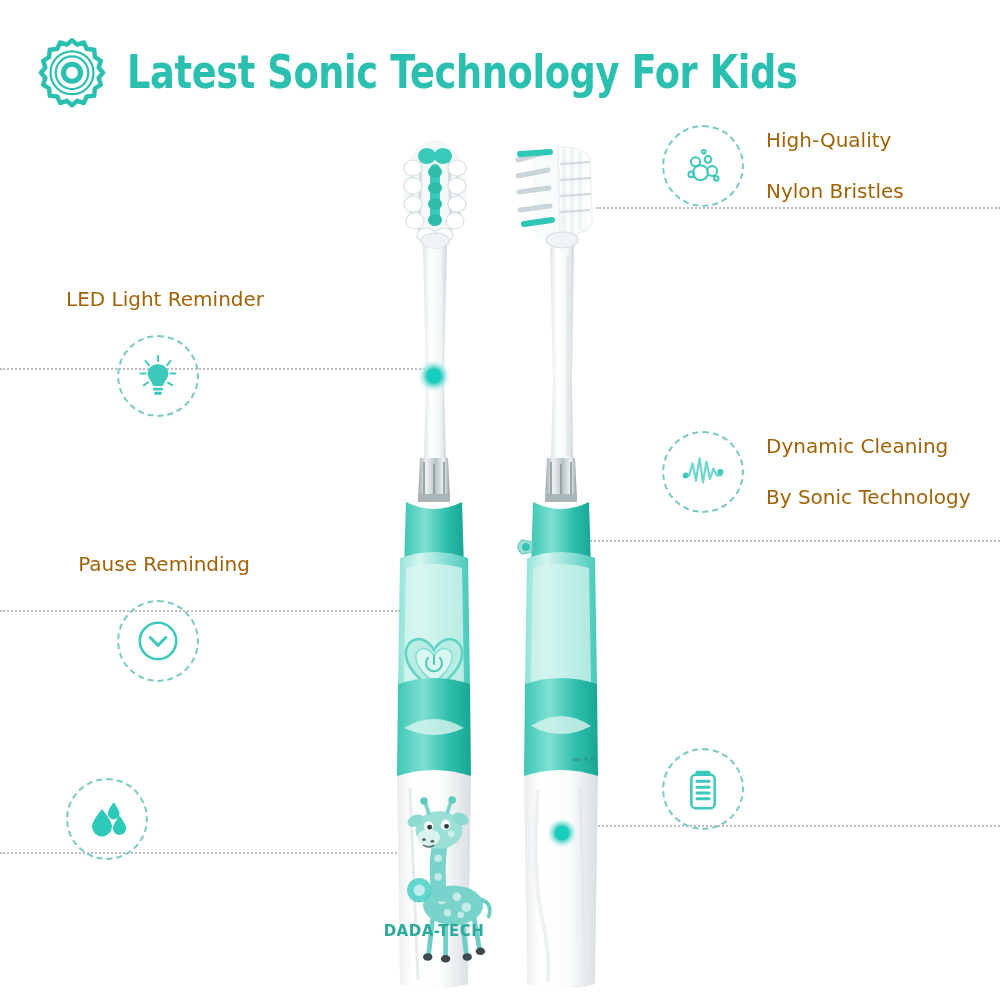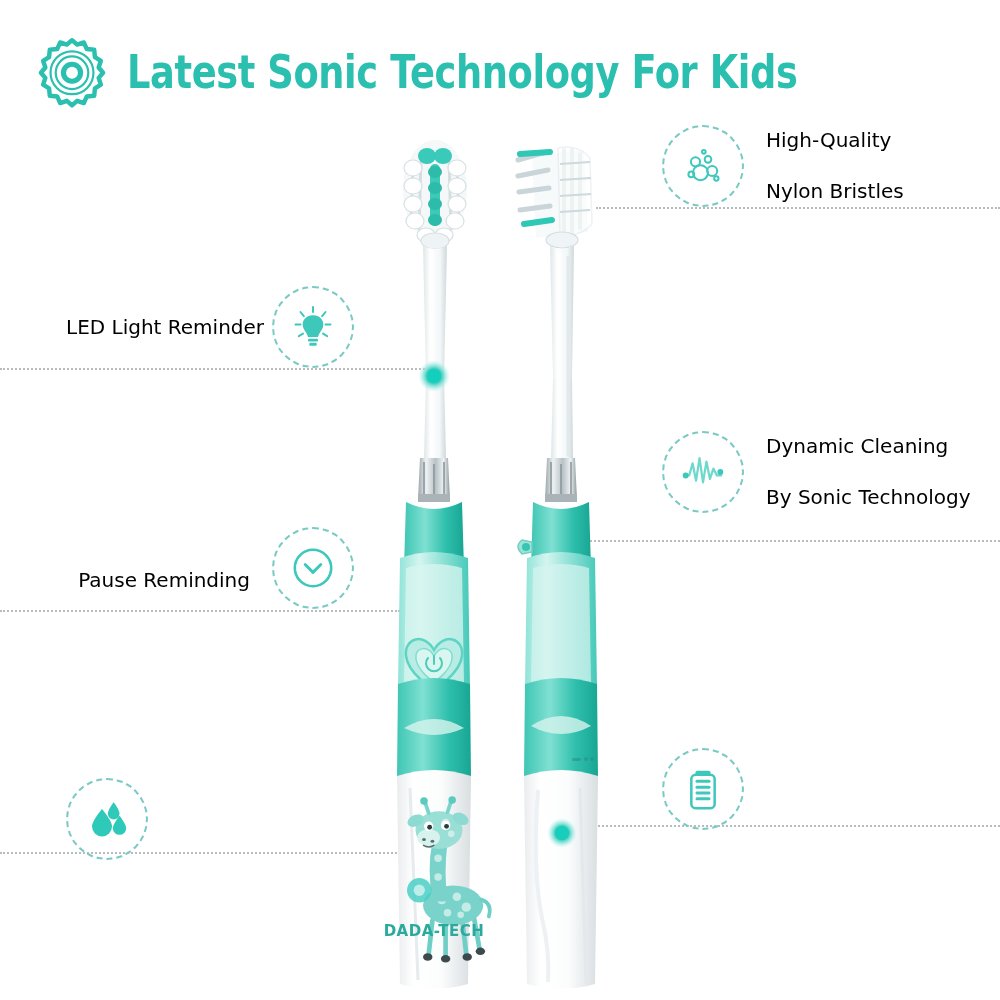--- a/index.html
+++ b/index.html
@@ -32,25 +32,25 @@
 
   
   .dline{
     position:absolute;height:0;
     border-top:2px dotted #b9bcbe;
   }
 
   
   .feature{position:absolute;display:flex;align-items:center;gap:22px;}
   .feature.right-text{flex-direction:row;}
-  .feature.left-text{flex-direction:row;}
+  .feature.left-text{flex-direction:column;}
   .f-label{
     font-family:"DejaVu Sans", sans-serif;
     font-size:20px;
-    color:#000000;
+    color:#a16207;
     line-height:1.35;
     white-space:nowrap;
   }
   .f-label .l2{display:block;margin-top:24px;}
   .f-label.align-right{text-align:right;}
   .f-label.align-left{text-align:left;}
 
   .badge{
     width:82px;height:82px;flex:0 0 auto;
     border-radius:50%;

